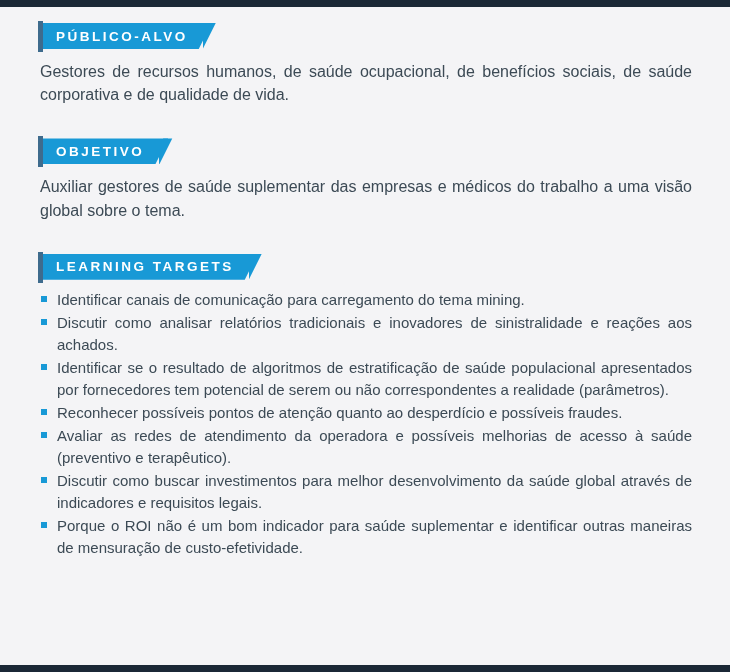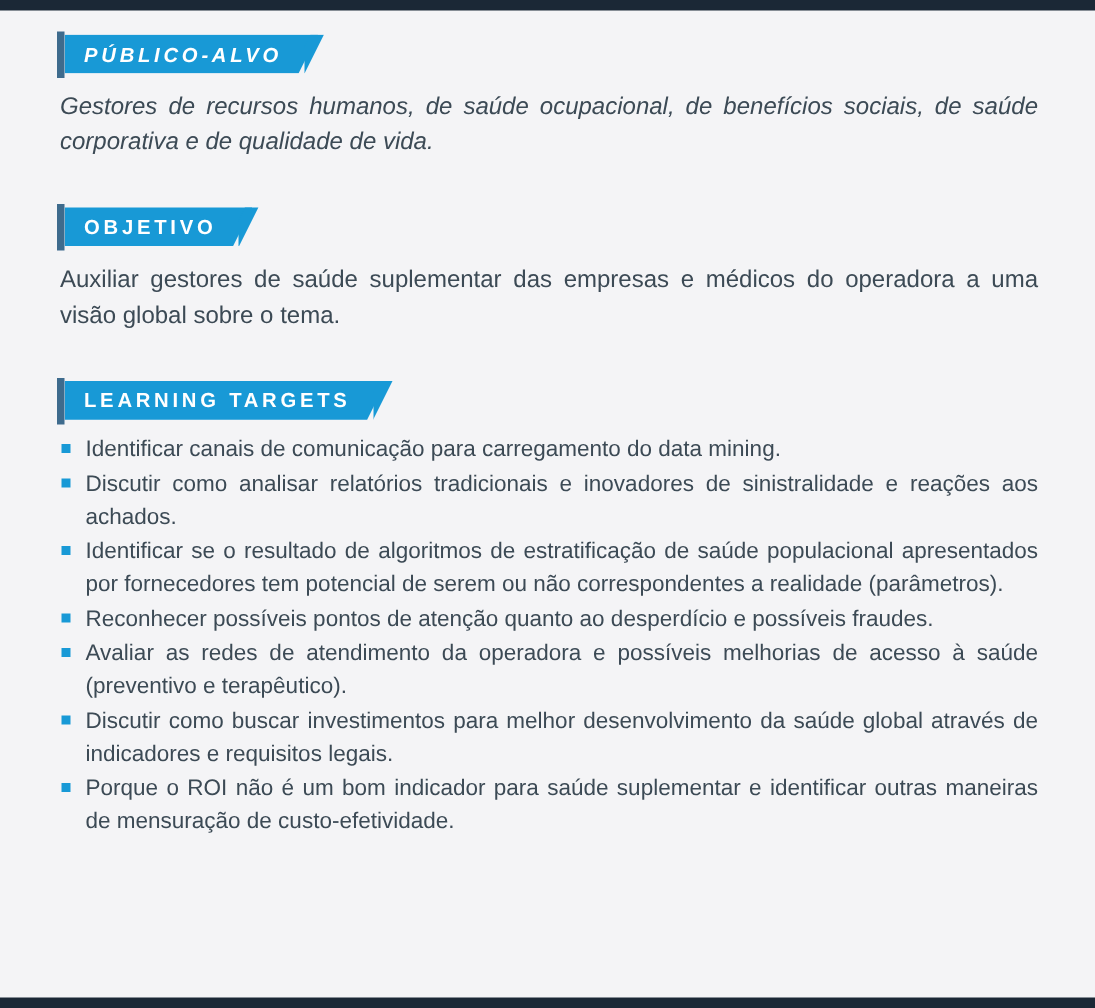--- a/index.html
+++ b/index.html
@@ -13,21 +13,21 @@
   .edge-bar {
     position: absolute; left: 0; width: 730px; height: 7px;
     background: var(--edge, #1b2836);
   }
   .edge-bar.top { top: 0; }
   .edge-bar.bottom { bottom: 0; }
 
   .content { padding: 23px 38px 0 40px; }
 
   section { margin-top: 32px; }
-  section.first { margin-top: 0; font-style: italic; }
+  section.first { margin-top: 0; }
   section.tight { margin-top: 16px; }
 
   
   .ribbon { display: flex; align-items: stretch; height: 26px; margin-left: -2px; }
   .ribbon-accent {
     width: 5px; background: var(--accent-dark, #3e6b8d);
     margin-top: -2px; margin-bottom: -3px;
   }
   .ribbon-body {
     background: var(--accent, #1899d6);
@@ -82,31 +82,31 @@
     </div>
     <p class="para">Gestores de recursos humanos, de saúde ocupacional, de benefícios sociais, de saúde corporativa e de qualidade de vida.</p>
   </section>
 
   <section>
     <div class="ribbon">
       <span class="ribbon-accent"></span>
       <span class="ribbon-body">OBJETIVO</span>
       <span class="ribbon-tail"></span>
     </div>
-    <p class="para">Auxiliar gestores de saúde suplementar das empresas e médicos do operadora a uma visão global sobre o tema.</p>
+    <p class="para">Auxiliar gestores de saúde suplementar das empresas e médicos do trabalho a uma visão global sobre o tema.</p>
   </section>
 
   <section>
     <div class="ribbon">
       <span class="ribbon-accent"></span>
       <span class="ribbon-body">LEARNING TARGETS</span>
       <span class="ribbon-tail"></span>
     </div>
     <ul class="targets">
-      <li>Identificar canais de comunicação para carregamento do data mining.</li>
+      <li>Identificar canais de comunicação para carregamento do tema mining.</li>
       <li>Discutir como analisar relatórios tradicionais e inovadores de sinistralidade e reações aos achados.</li>
       <li>Identificar se o resultado de algoritmos de estratificação de saúde populacional apresentados por fornecedores tem potencial de serem ou não correspondentes a realidade (parâmetros).</li>
       <li>Reconhecer possíveis pontos de atenção quanto ao desperdício e possíveis fraudes.</li>
       <li>Avaliar as redes de atendimento da operadora e possíveis melhorias de acesso à saúde (preventivo e terapêutico).</li>
       <li>Discutir como buscar investimentos para melhor desenvolvimento da saúde global através de indicadores e requisitos legais.</li>
       <li>Porque o ROI não é um bom indicador para saúde suplementar e identificar outras maneiras de mensuração de custo-efetividade.</li>
     </ul>
   </section>
 
 

